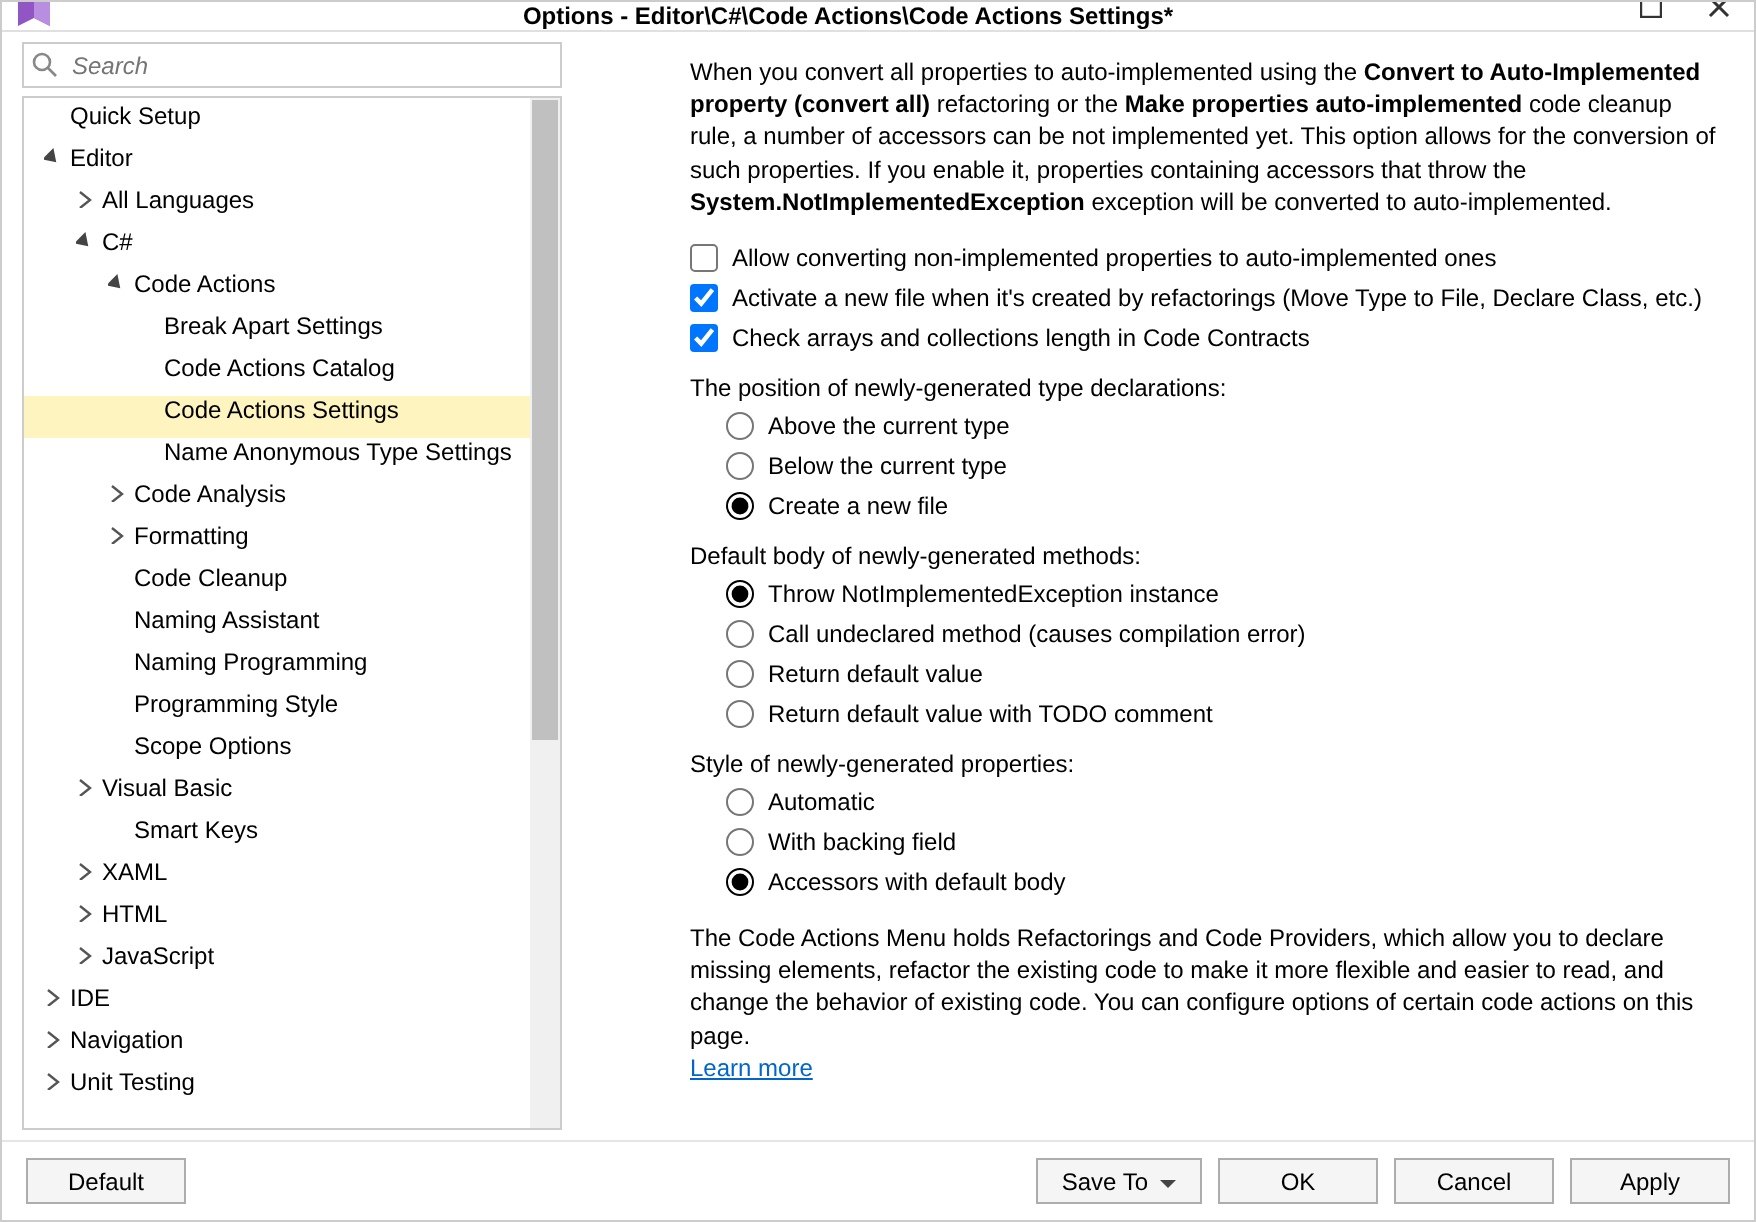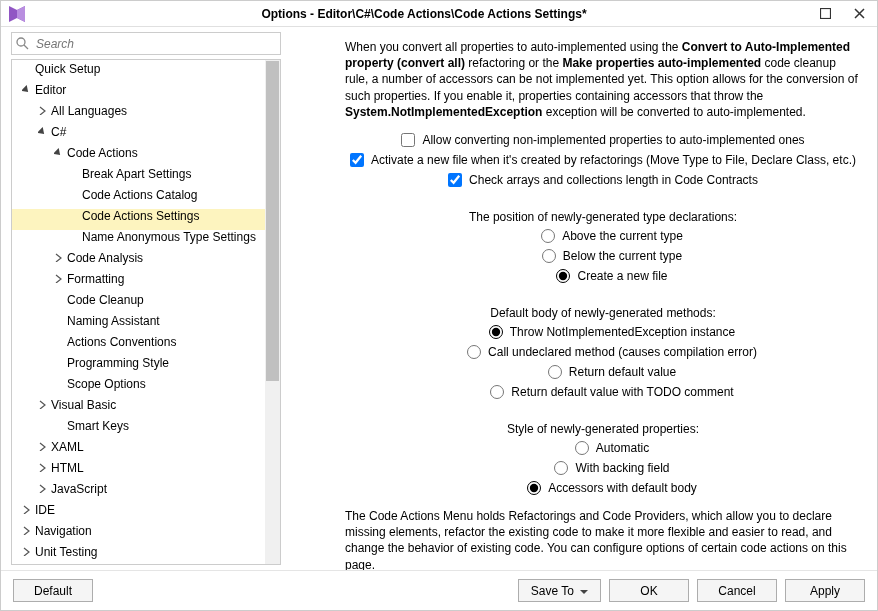--- a/index.html
+++ b/index.html
@@ -1,18 +1,18 @@
 <!DOCTYPE html>
 <html><head>
   <meta charset="utf-8">
   <style>
     * { box-sizing: border-box; margin: 0; padding: 0; font-family: "Segoe UI", Tahoma, sans-serif; font-size: 12px; }
     body { background: #fff; width: 878px; height: 611px; overflow: hidden; display: flex; flex-direction: column; border: 1px solid #ccc; }
     
-    .titlebar { height: 26px; display: flex; align-items: center; padding: 0 6px; border-bottom: 1px solid #e0e0e0; }
+    .titlebar { height: 15px; display: flex; align-items: flex-end; padding: 0 6px; border-bottom: 1px solid #e0e0e0; }
     .titlebar-icon { width: 20px; height: 20px; margin-right: 8px; }
     .titlebar-title { flex: 1; text-align: center; font-weight: bold; }
     .titlebar-btns { display: flex; gap: 10px; }
     .titlebar-btn { width: 24px; height: 24px; display: flex; align-items: center; justify-content: center; cursor: pointer; }
     
     .content { flex: 1; display: flex; overflow: hidden; gap: 48px; }
     
     .left-panel { width: 290px; display: flex; flex-direction: column; padding: 5px 0 5px 10px; }
     .search-box { position: relative; margin: 0 10px 4px 0; }
     .search-input { width: 100%; height: 23px; padding: 2px 4px 2px 24px; border: 1px solid #ccc; color: #999; font-style: italic; }
@@ -20,26 +20,26 @@
     
     .tree-container { flex: 1; border: 1px solid #ccc; margin-right: 10px; overflow-y: auto; overflow-x: hidden; position: relative; }
     .tree { padding: 2px 0; }
     .tree-item { display: flex; height: 21px; padding-right: 6px; cursor: pointer; white-space: nowrap; }
     .tree-item.selected { background: #fdf4bf; }
     .tree-toggle { width: 12px; height: 12px; margin-right: 3px; display: inline-flex; align-items: center; justify-content: center; flex-shrink: 0; }
     .tree-spacer { width: 15px; display: inline-block; flex-shrink: 0; }
     .scrollbar-track { position: absolute; right: 0; top: 0; bottom: 0; width: 15px; background: #f0f0f0; }
     .scrollbar-thumb { position: absolute; right: 1px; top: 1px; width: 13px; height: 320px; background: #c0c0c0; }
     
-    .right-panel { flex: 1; padding: 12px 16px 8px 6px; display: flex; flex-direction: column; overflow: hidden; align-items: center; }
+    .right-panel { flex: 1; padding: 12px 16px 8px 6px; display: flex; flex-direction: column; overflow: hidden; }
     .desc-text { line-height: 1.35; margin-bottom: 10px; }
     .check-row { display: flex; align-items: center; margin: 3px 0; }
     .check-row input[type="checkbox"] { width: 14px; height: 14px; margin-right: 7px; }
     
-    .group-label { margin-top: 20px; margin-bottom: 2px; }
+    .group-label { margin-top: 8px; margin-bottom: 2px; }
     .radio-row { display: flex; align-items: center; margin: 3px 0 3px 18px; }
     .radio-row input[type="radio"] { width: 14px; height: 14px; margin-right: 7px; accent-color: #000; }
     
     .footer-text { margin-top: 10px; line-height: 1.35; }
     .learn-more { color: #0066cc; text-decoration: underline; cursor: pointer; }
     
     .bottom-bar { height: 40px; display: flex; align-items: center; padding: 0 12px; border-top: 1px solid #e5e5e5; gap: 15px; }
     .btn { height: 23px; min-width: 80px; padding: 0 12px; border: 1px solid #adadad; background: #f5f5f5; cursor: pointer; display: inline-flex; align-items: center; justify-content: center; gap: 6px; }
     .spacer-flex { flex: 1; }
     .btn-group { display: flex; gap: 8px; }
@@ -161,21 +161,21 @@
         <div class="tree-item">
             <span class="tree-spacer" style="width:55px"></span>
             <span>Code Cleanup</span>
           </div>
         <div class="tree-item">
             <span class="tree-spacer" style="width:55px"></span>
             <span>Naming Assistant</span>
           </div>
         <div class="tree-item">
             <span class="tree-spacer" style="width:55px"></span>
-            <span>Actions Conventions</span>
+            <span>Naming Programming</span>
           </div>
         <div class="tree-item">
             <span class="tree-spacer" style="width:55px"></span>
             <span>Programming Style</span>
           </div>
         <div class="tree-item">
             <span class="tree-spacer" style="width:55px"></span>
             <span>Scope Options</span>
           </div>
         <div class="tree-item">

